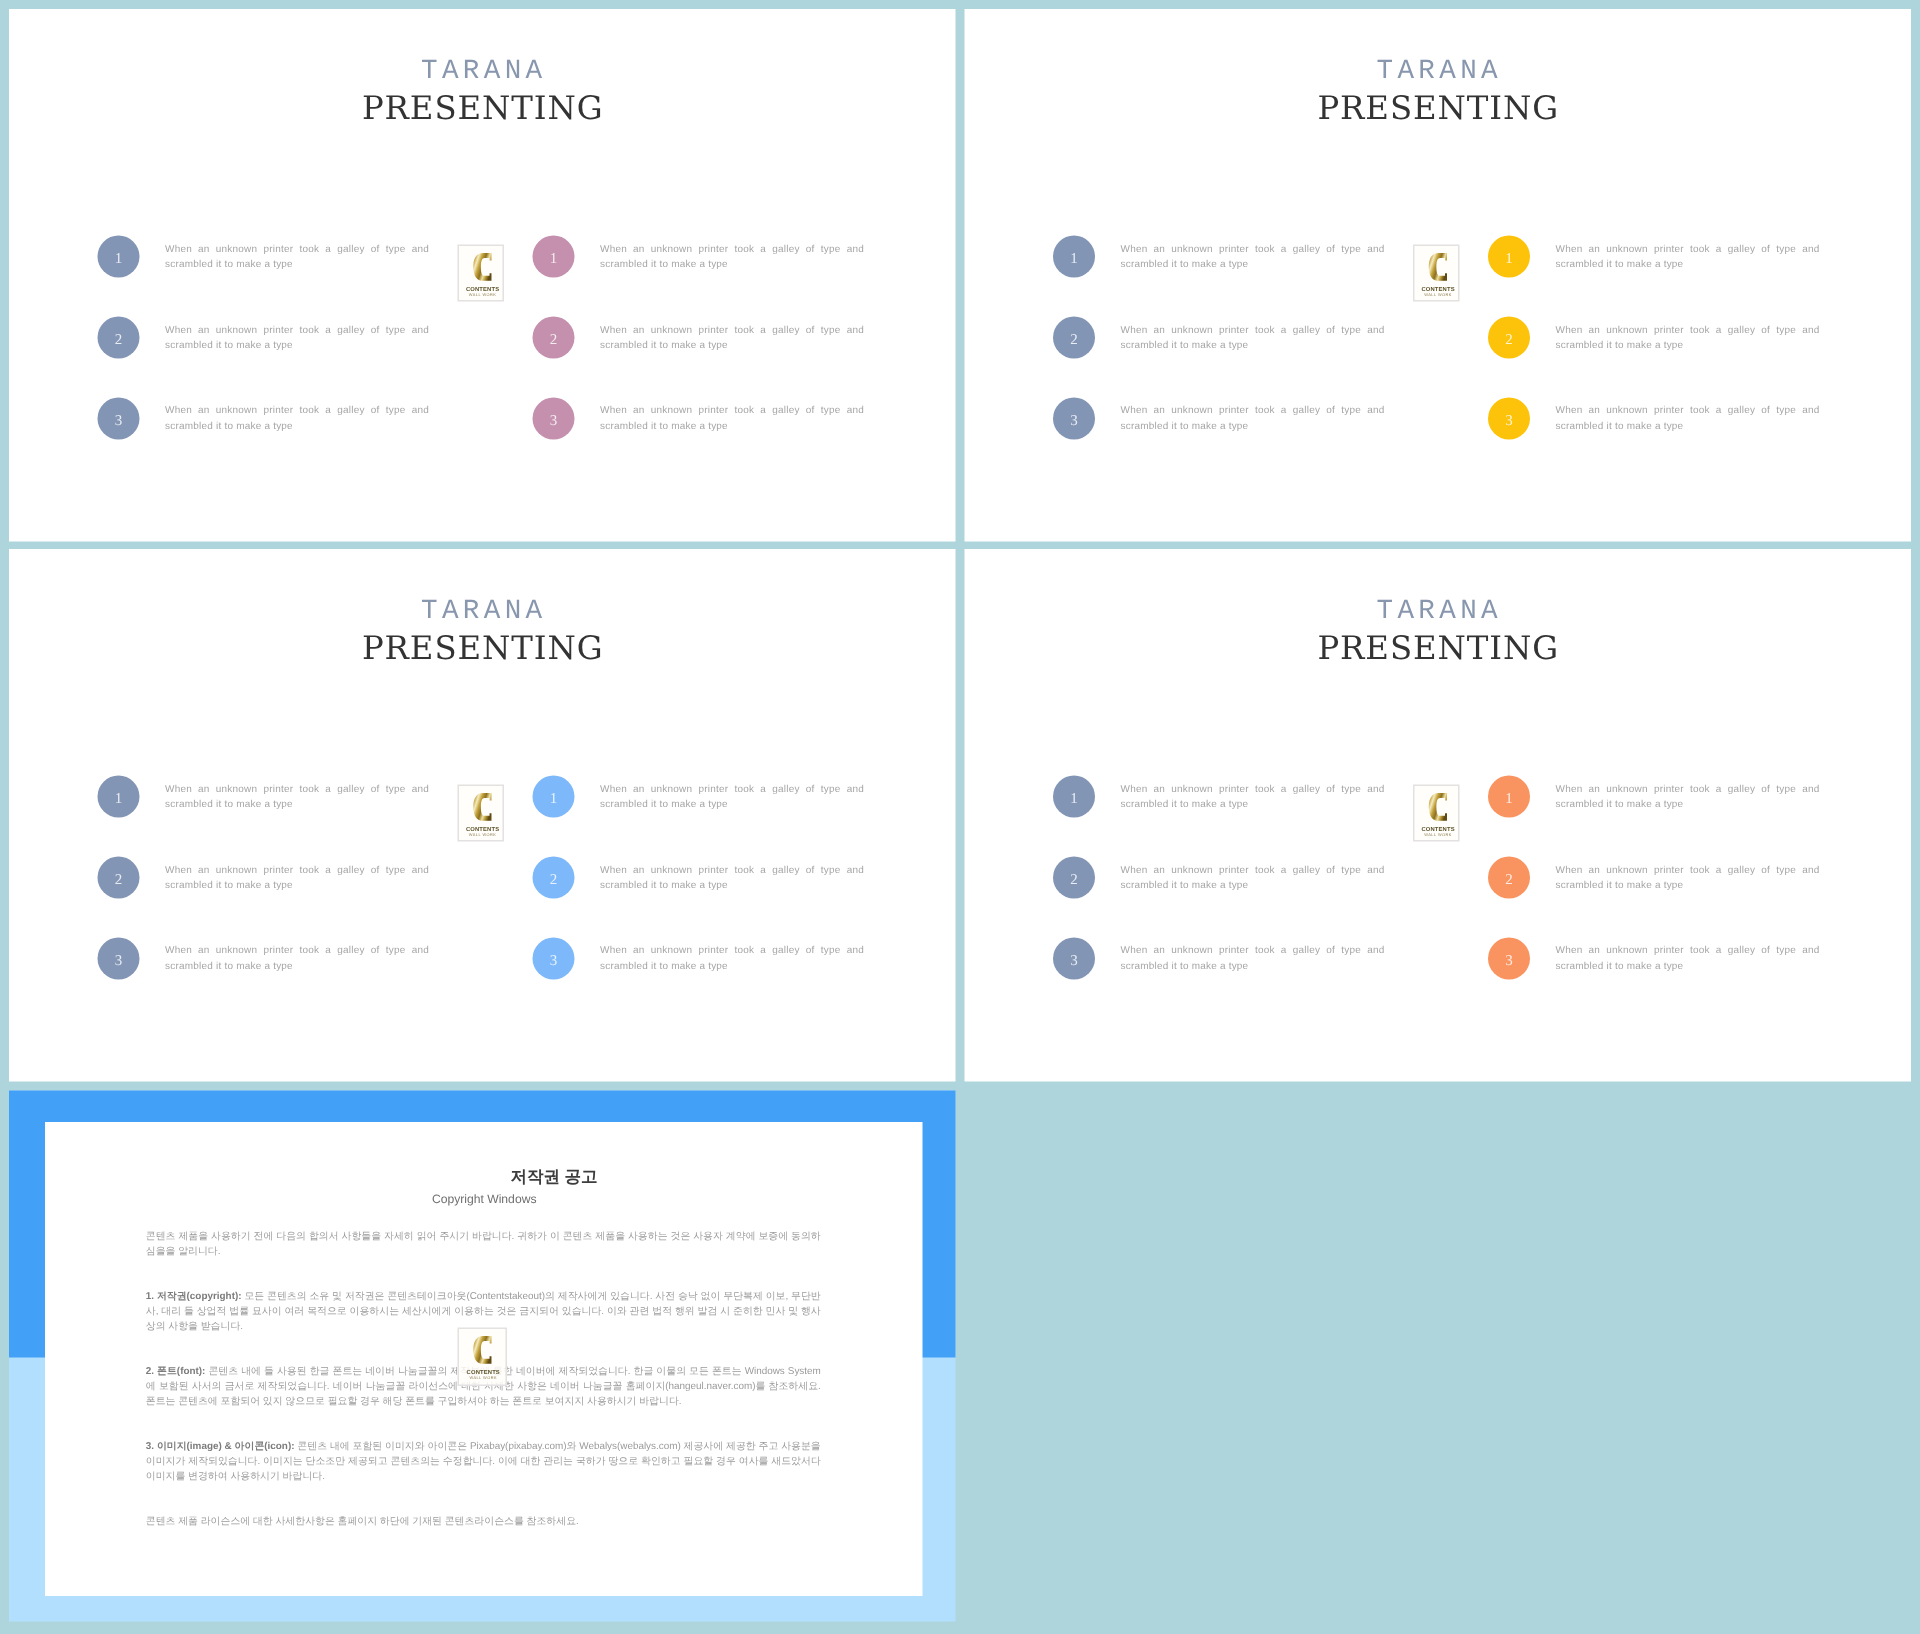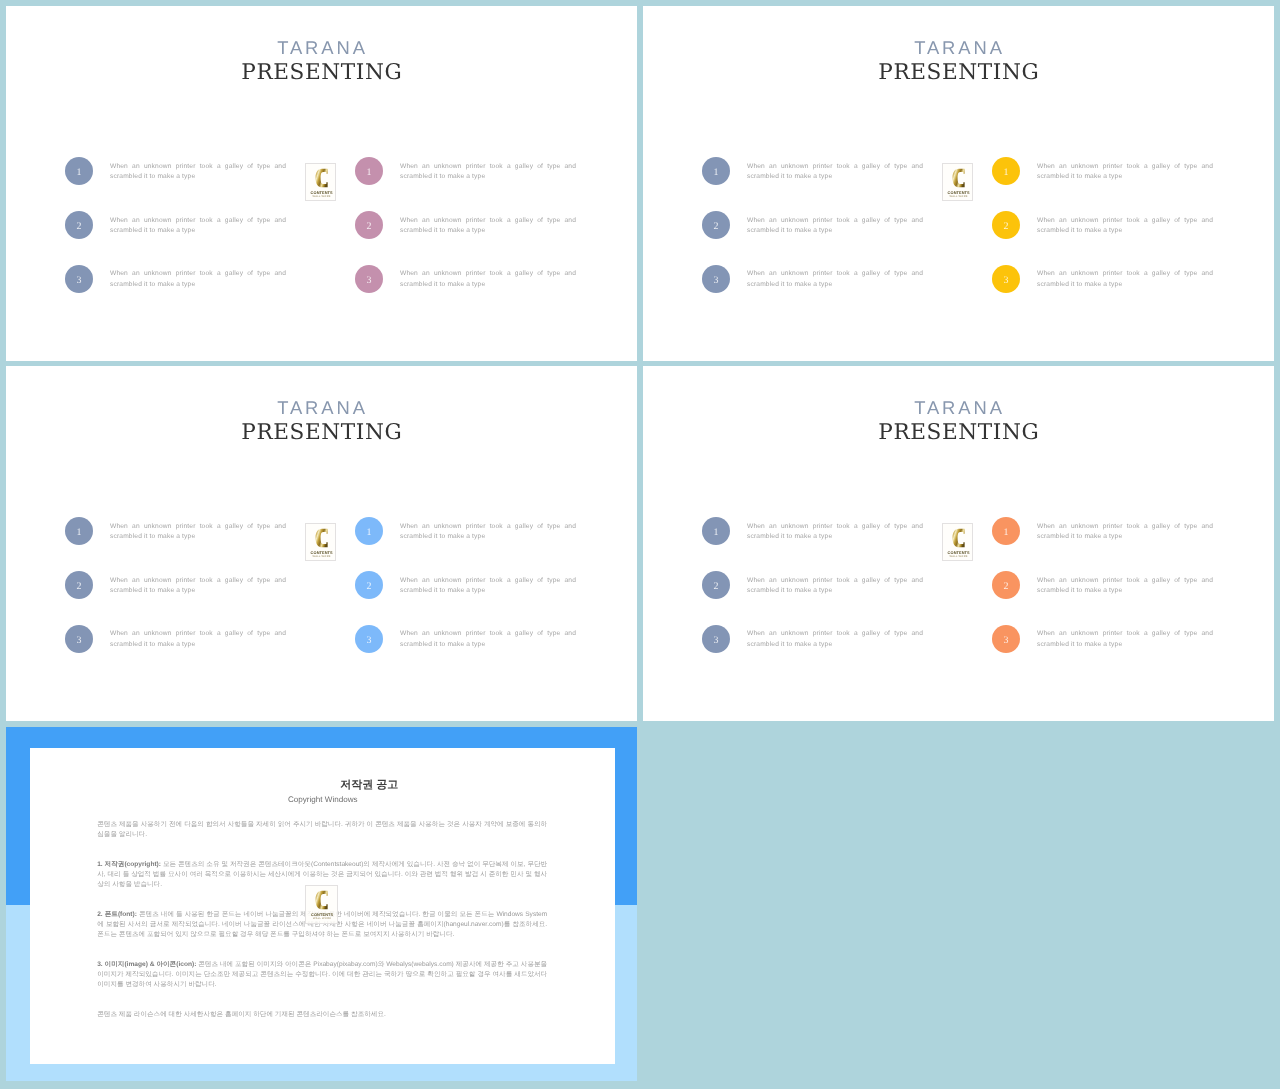--- a/index.html
+++ b/index.html
@@ -9,21 +9,21 @@
 
   
   .slide{position:absolute;background:#ffffff;overflow:hidden;}
   .s1{left:6px;  top:6px;   width:631px;height:355px;}
   .s2{left:643px;top:6px;   width:631px;height:355px;}
   .s3{left:6px;  top:366px; width:631px;height:355px;}
   .s4{left:643px;top:366px; width:631px;height:355px;}
 
   
   .ttl-wrap{position:absolute;left:0;width:631px;text-align:center;}
-  .ttl1{top:32px;font-family:Liberation Sans, sans-serif;font-size:18.4px;
+  .ttl1{top:32px;font-family:Liberation Mono, monospace;font-size:18.4px;
         letter-spacing:2.9px;color:#8897ae;line-height:20px;padding-left:2px;box-sizing:border-box;}
   .ttl2{top:53.5px;font-family:"DejaVu Serif",serif;font-size:21.6px;
         letter-spacing:0.6px;color:#333333;line-height:26px;padding-left:0.6px;box-sizing:border-box;}
 
   
   .col{position:absolute;}
   .col-l{left:59px;top:151px;}
   .col-r{left:349px;top:151px;}
   .row{position:relative;height:53.9px;}
   .bullet{position:absolute;left:0;top:0;width:28px;height:28px;border-radius:50%;

